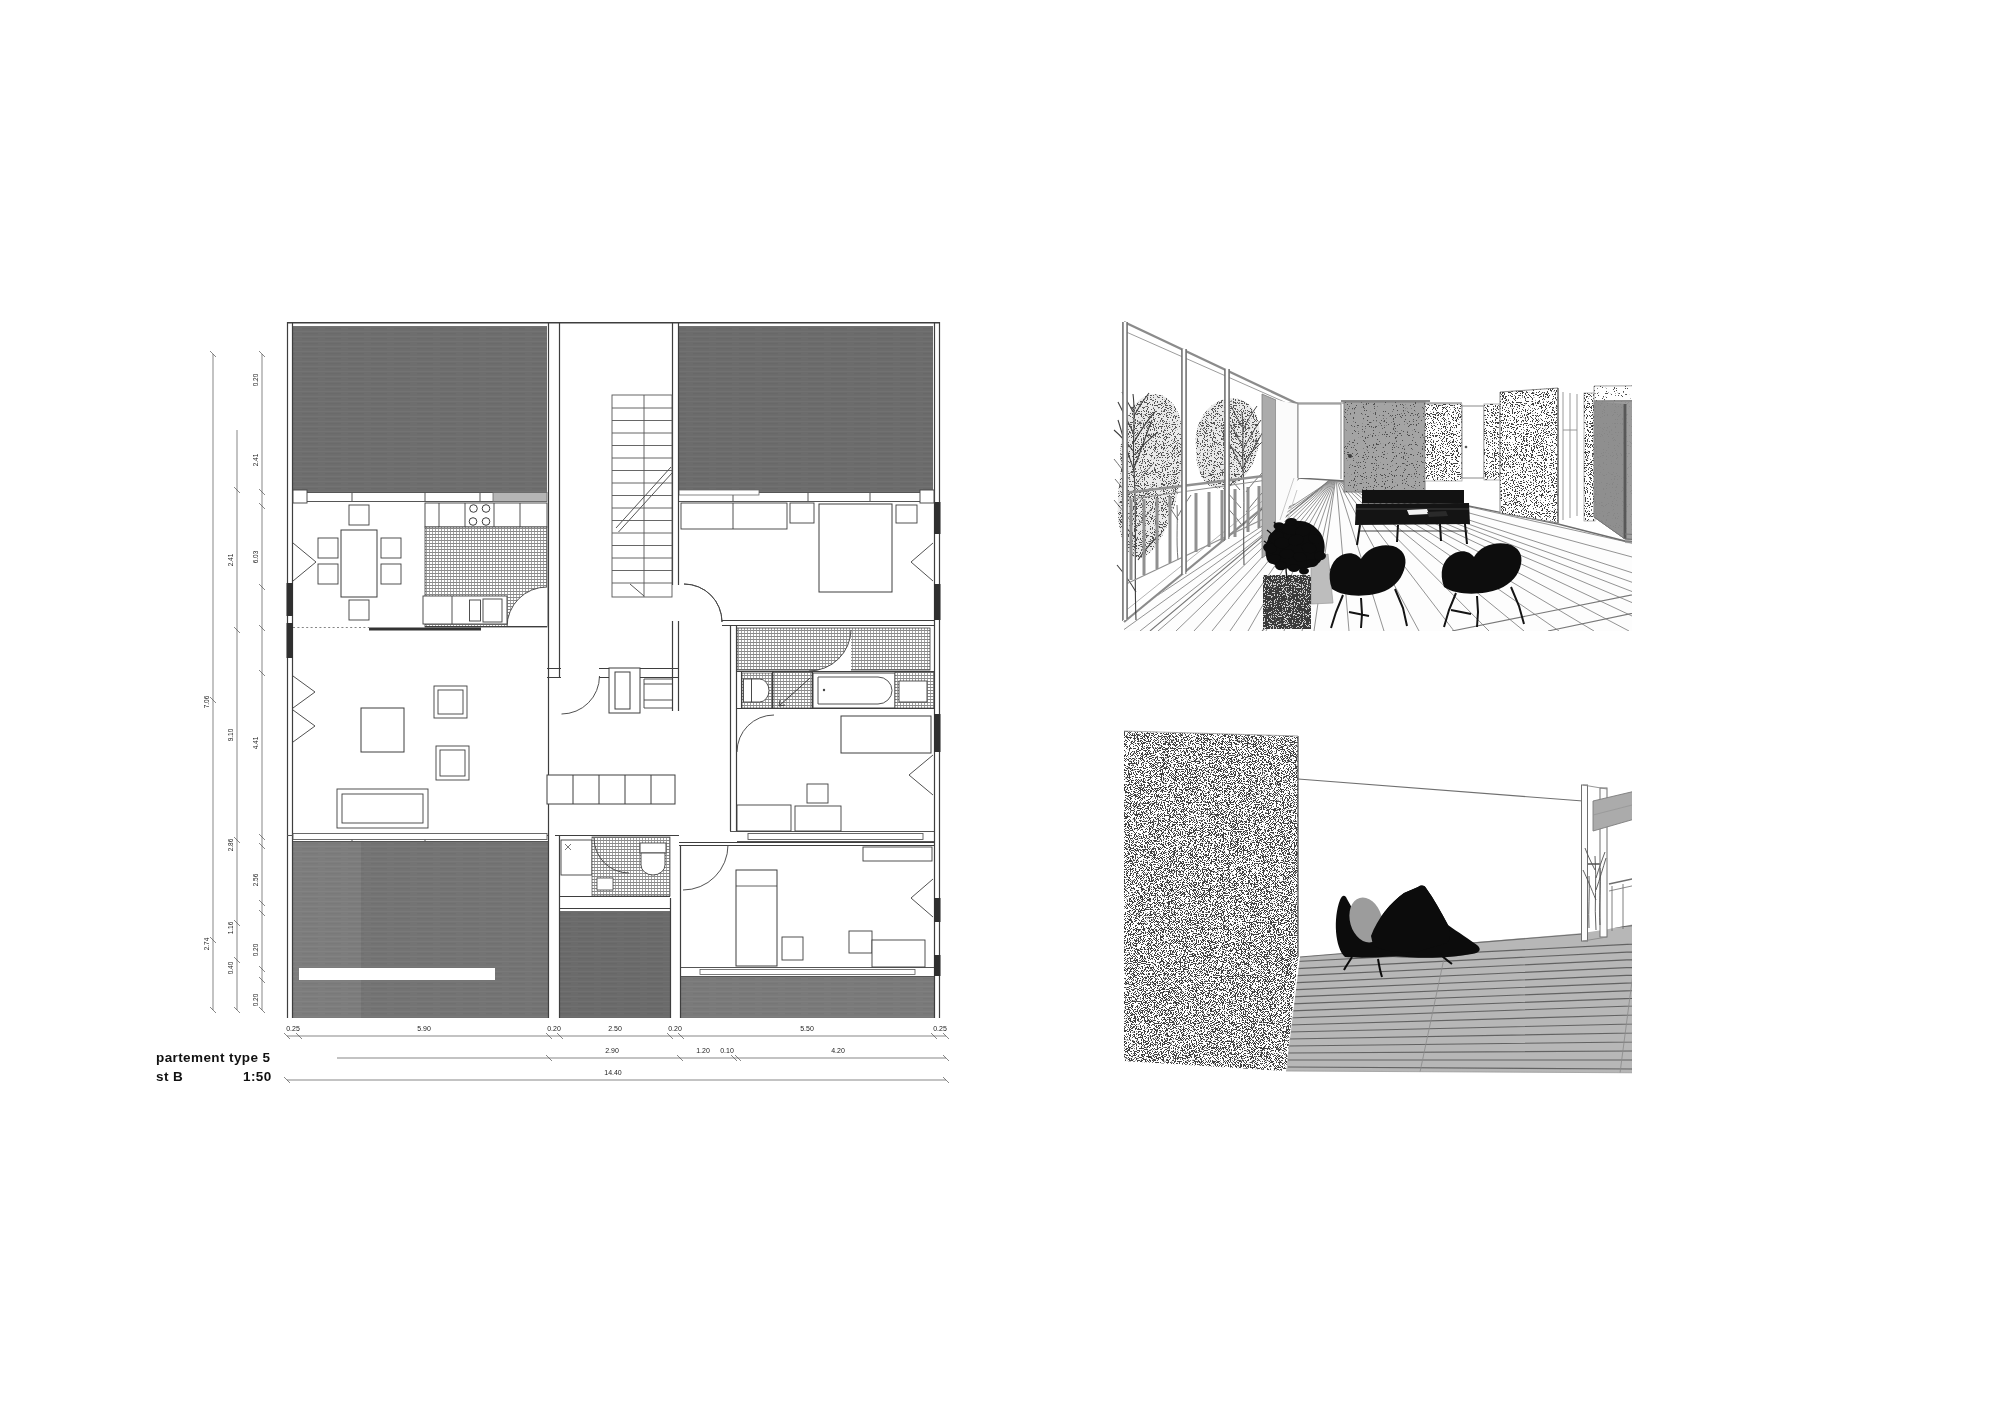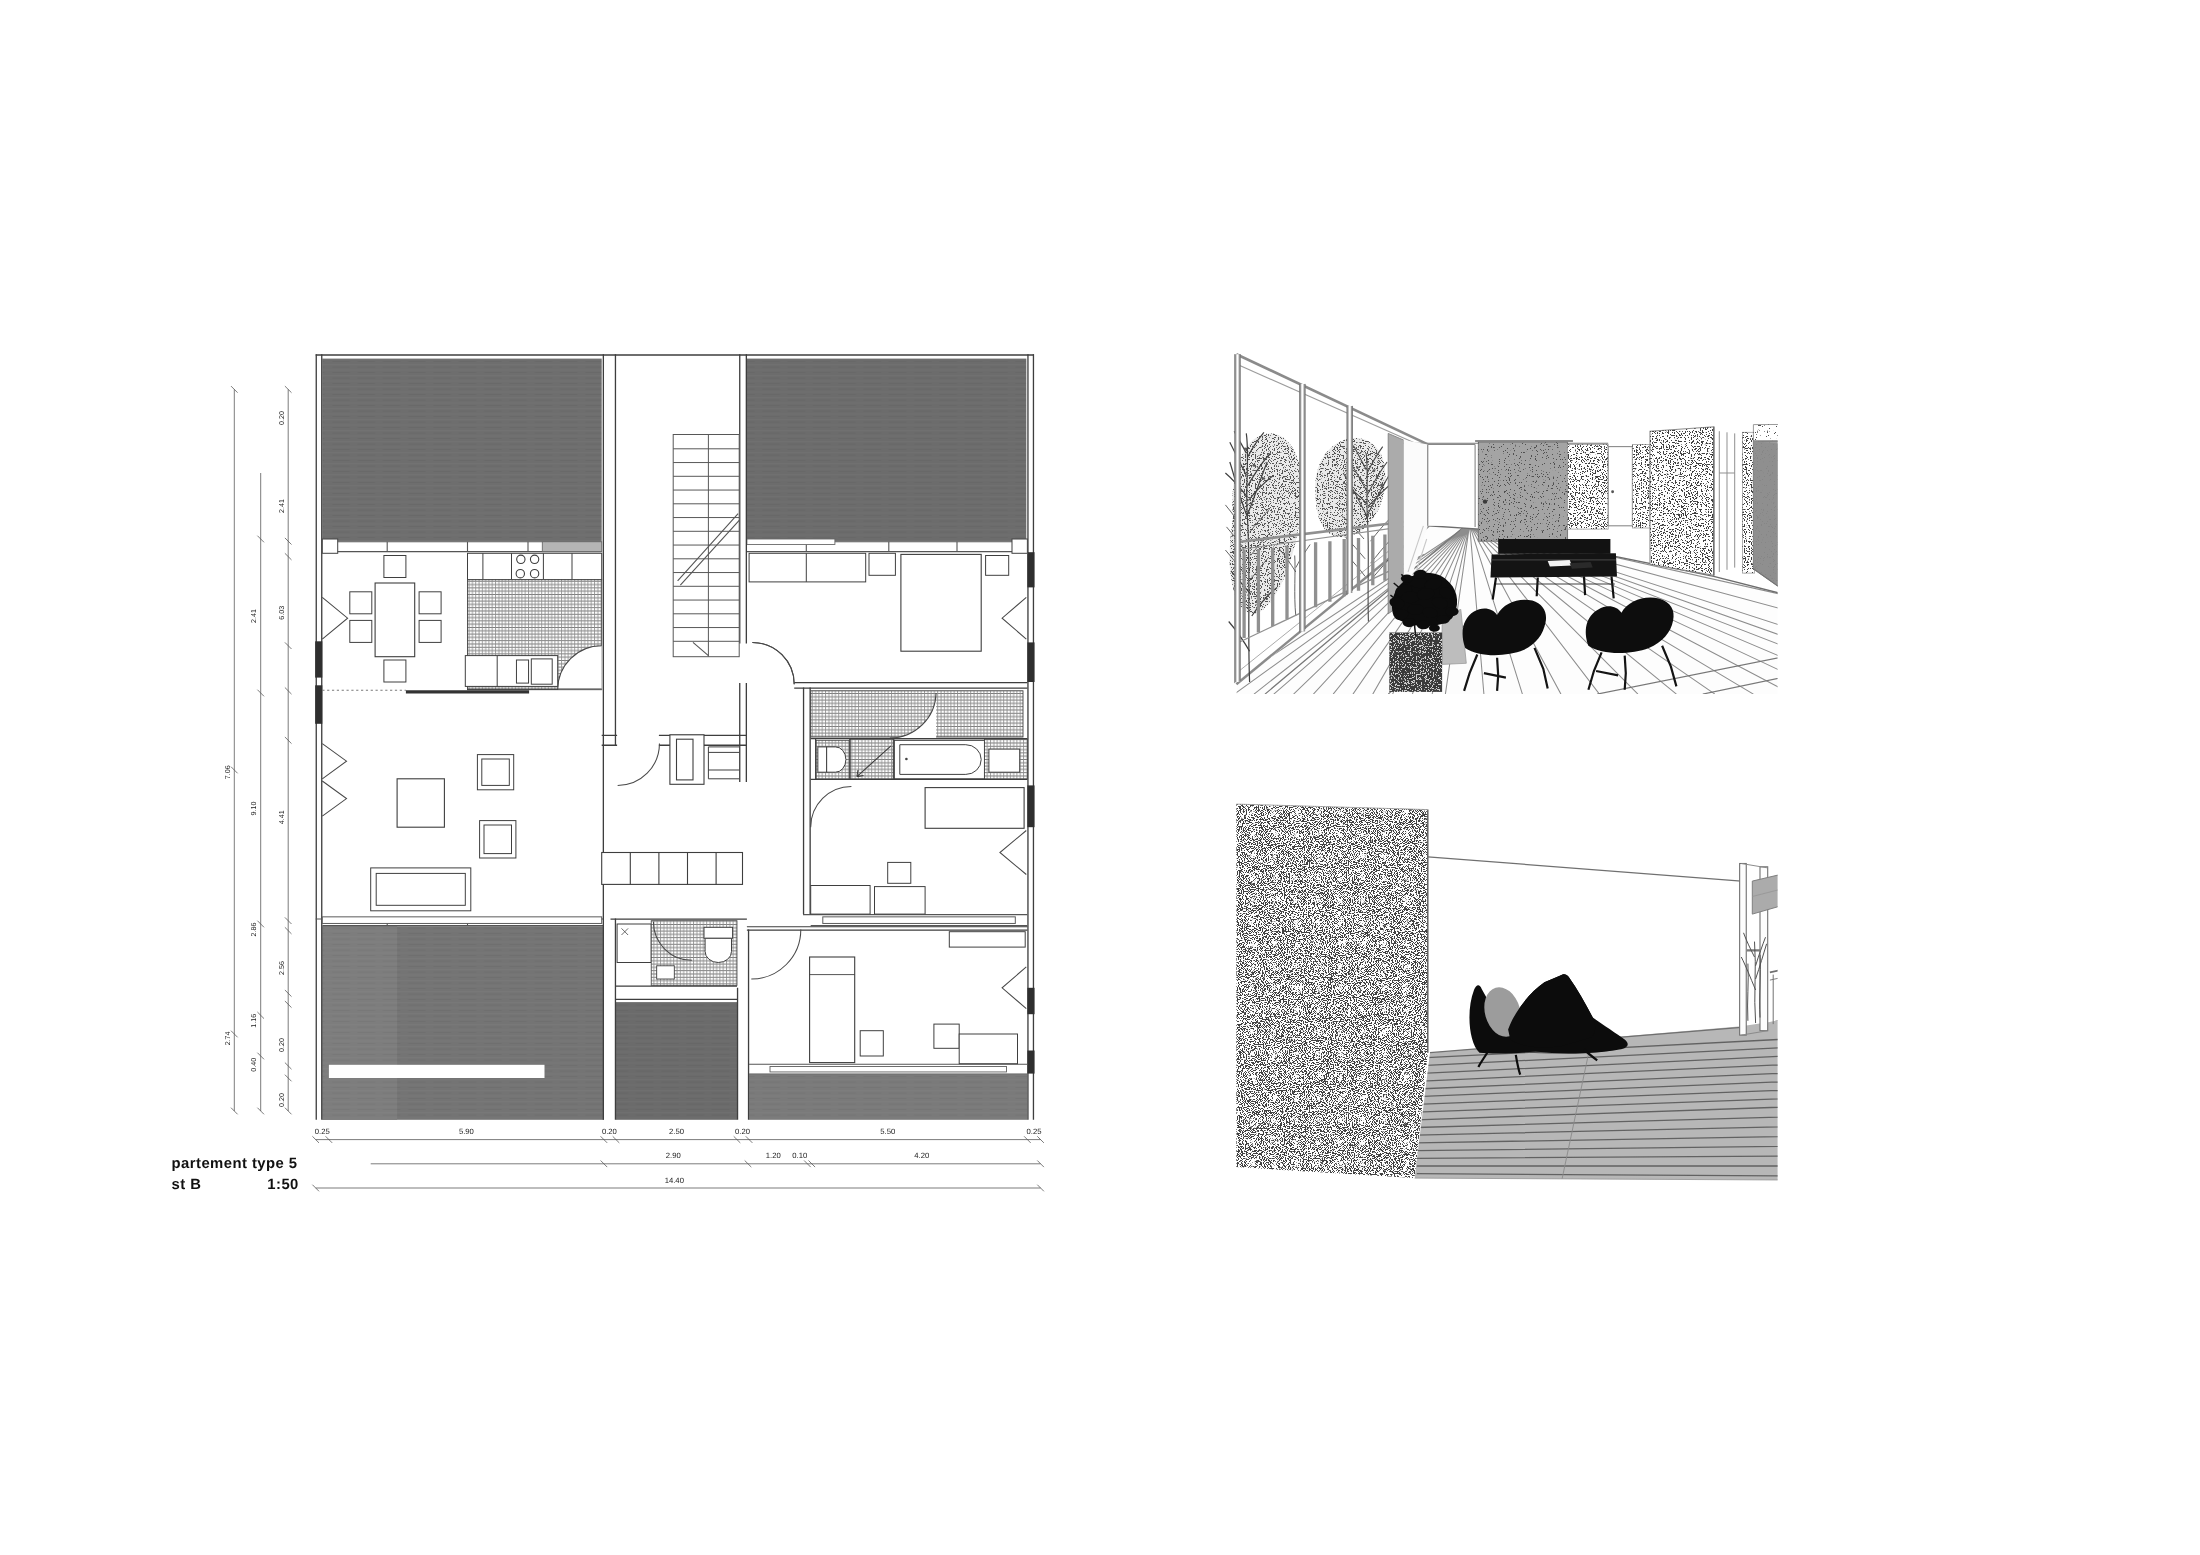--- a/index.html
+++ b/index.html
@@ -1,17 +1,17 @@
 <!DOCTYPE html>
 <html><head>
 <meta charset="utf-8">
 <style>
   html,body{margin:0;padding:0;background:#ffffff;}
   .page{width:1616px;height:1414px;position:relative;background:#ffffff;overflow:hidden;
-        font-family:"Liberation Sans", sans-serif;}
+        font-family:"Liberation Sans", sans-serif;padding-left:16px;}
   svg{position:absolute;top:0;left:0;}
 </style>
 </head>
 <body>
 <div class="page">
 <svg width="2000" height="1414" viewBox="0 0 2000 1414">
 <defs>
 
   <pattern id="tile" width="6" height="6" patternUnits="userSpaceOnUse">
     <rect width="6" height="6" fill="#ffffff"></rect>

